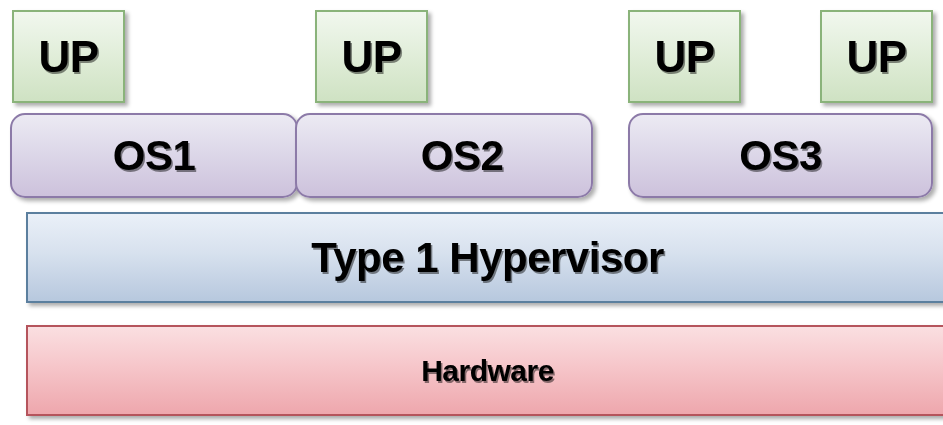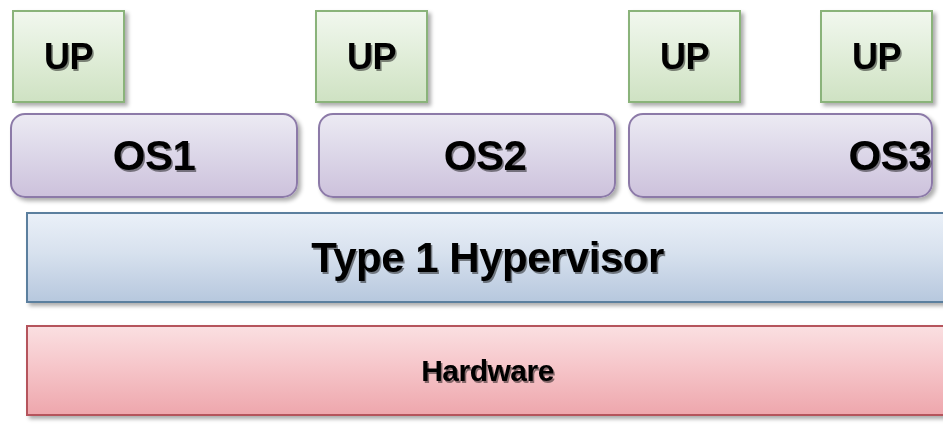--- a/index.html
+++ b/index.html
@@ -30,21 +30,21 @@
     text-shadow: 1.5px 1.5px 0.5px rgba(0,0,0,0.45);
     letter-spacing: -0.5px;
     box-shadow: 3px 3px 4px rgba(0,0,0,0.33);
     border-style: solid;
     border-width: 2px;
   }
   
   .box-up {
     background: linear-gradient(to bottom, #f1f7ee 0%, #e3efdc 42%, #cfe2c3 100%);
     border-color: #8ab37a;
-    font-size: 36px;
+    font-size: 44px;
   }
   
   .box-os {
     background: linear-gradient(to bottom, #eceaf3 0%, #ddd8e9 45%, #cdc2dc 100%);
     border-color: #8c7aa8;
     font-size: 42px;
     border-radius: 15px;
   }
   
   .box-hypervisor {
@@ -84,25 +84,25 @@
   </div>
 
   <div class="box box-up" style="left:820px; top:10px; width:113px; height:93px;">
     <span class="box-label">UP</span>
   </div>
 
   <div class="box box-os" style="left:10px; top:113px; width:288px; height:85px;">
     <span class="box-label">OS1</span>
   </div>
 
-  <div class="box box-os" style="left:318px; top:113px; width:298px; height:85px;padding-left:36px;">
+  <div class="box box-os" style="left:295px; top:113px; width:298px; height:85px;padding-left:36px;">
     <span class="box-label">OS2</span>
   </div>
 
-  <div class="box box-os" style="left:628px; top:113px; width:305px; height:85px;justify-content:flex-end;">
+  <div class="box box-os" style="left:628px; top:113px; width:305px; height:85px;">
     <span class="box-label">OS3</span>
   </div>
 
   <div class="box box-hypervisor" style="left:10px; top:212px; width:923px; height:91px;">
     <span class="box-label">Type 1 Hypervisor</span>
   </div>
 
   <div class="box box-hardware" style="left:10px; top:325px; width:923px; height:91px;">
     <span class="box-label">Hardware</span>
   </div>

